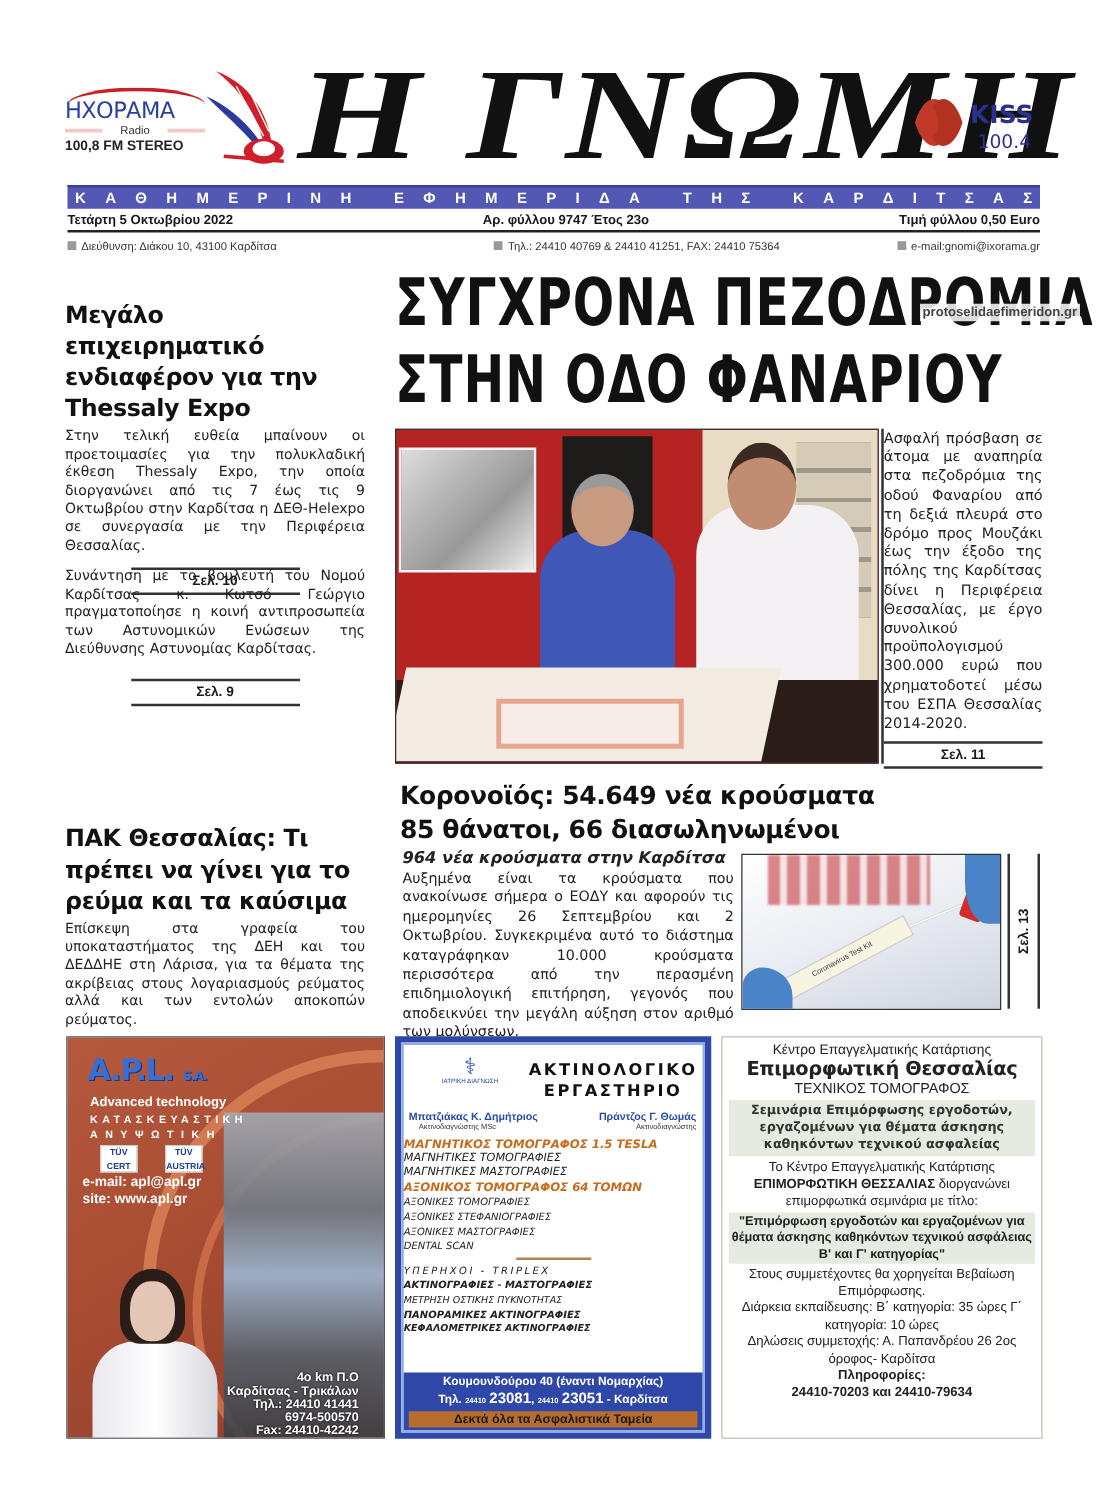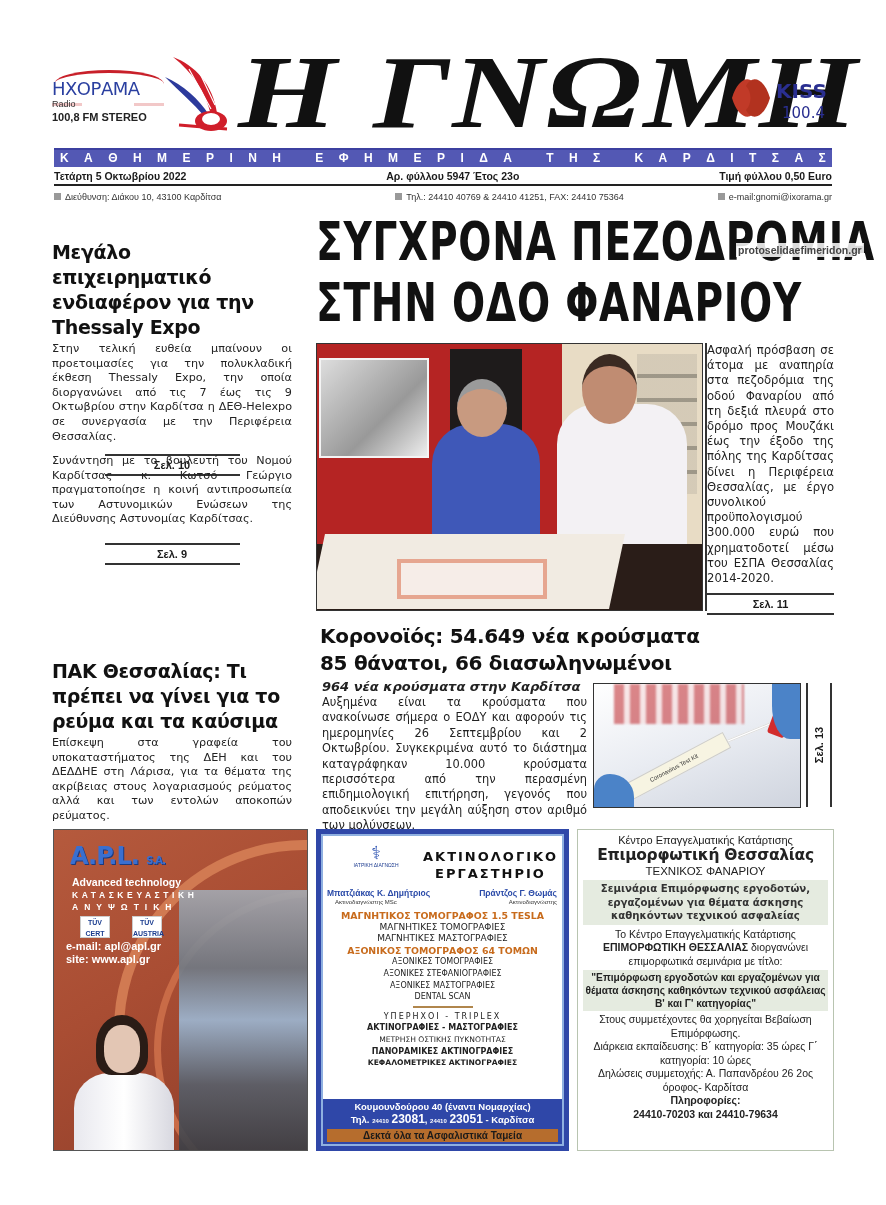--- a/index.html
+++ b/index.html
@@ -3,21 +3,21 @@
 <meta charset="utf-8">
 <style>
   * { box-sizing: border-box; margin: 0; padding: 0; }
   body { width: 886px; height: 1205px; background: #ffffff; font-family: "Liberation Sans", sans-serif; color: #1a1a1a; position: relative; overflow: hidden; }
   .abs { position: absolute; }
 
   
   .logo-ixorama { left: 52px; top: 70px; width: 112px; }
   .ixo-curve { width: 110px; height: 14px; border-top: 3px solid #c8202a; border-radius: 50% 50% 0 0 / 100% 100% 0 0; margin-left: 2px; }
   .ixo-name { font-family: "DejaVu Sans", sans-serif; font-weight: normal; font-size: 18px; color: #2a3fa0; letter-spacing: -0.5px; margin-top: -6px; }
-  .ixo-radio { font-size: 9px; text-align: left; color: #333; background: linear-gradient(#f2c8c8,#f2c8c8) left center/30px 3px no-repeat, linear-gradient(#f2c8c8,#f2c8c8) right center/30px 3px no-repeat; }
+  .ixo-radio { font-size: 9px; text-align: center; color: #333; background: linear-gradient(#f2c8c8,#f2c8c8) left center/30px 3px no-repeat, linear-gradient(#f2c8c8,#f2c8c8) right center/30px 3px no-repeat; }
   .ixo-freq { font-weight: bold; font-size: 11px; color: #222; margin-top: 2px; }
   .quill { left: 165px; top: 55px; width: 70px; height: 80px; }
   .title-main { left: 238px; top: 40px; font-family: "Liberation Serif", serif; font-style: italic; font-weight: bold; font-size: 104px; line-height: 104px; letter-spacing: 2px; color: #111; transform: scaleX(1.22); transform-origin: left top; }
   .kiss { left: 728px; top: 68px; width: 100px; height: 60px; }
   .band { left: 54px; top: 148px; width: 778px; height: 19px; background: #5358b4; border-top: 2px solid #3c40a0; color: #fff; font-weight: bold; font-size: 12px; line-height: 17px; display: flex; justify-content: space-between; padding: 0 6px; }
   .meta-row { left: 54px; top: 170px; width: 778px; height: 16px; font-size: 10.5px; font-weight: bold; display: flex; justify-content: space-between; border-bottom: 2px solid #222; padding-bottom: 2px; }
   .contact-row { left: 54px; top: 192px; width: 778px; font-size: 9px; color: #333; display: flex; justify-content: space-between; }
   .sq { display: inline-block; width: 7px; height: 7px; background: #999; margin-right: 4px; vertical-align: 0; }
 
   
@@ -80,21 +80,21 @@
   .apl-contact { position: absolute; left: 12px; top: 110px; font-weight: bold; font-size: 11px; line-height: 13px; }
   .apl-addr { position: absolute; right: 20px; top: 268px; text-align: right; font-size: 10px; line-height: 10.5px; font-weight: bold; text-shadow: 0 0 2px #000; }
 
   .ad-xray { left: 316px; top: 829px; width: 253px; height: 322px; background: #2f47a8; padding: 5px; }
   .xray-inner { background: #ffffff; width: 100%; height: 100%; border: 2px solid #8fb0e0; position: relative; }
   .xray-logo { position: absolute; left: 8px; top: 8px; width: 90px; height: 36px; font-size: 5px; color: #1c3b8f; text-align: center; }
   .xray-caduceus { font-size: 18px; line-height: 18px; color: #2a50b0; }
   .xray-title { position: absolute; left: 100px; top: 12px; width: 135px; text-align: center; font-family: "DejaVu Sans", sans-serif; font-weight: bold; font-size: 13px; line-height: 17px; letter-spacing: 2px; color: #111; }
   .xray-docs { position: absolute; left: 4px; top: 52px; width: 230px; display: flex; justify-content: space-between; font-weight: bold; font-size: 8.5px; color: #2a4aa8; }
   .xray-docs-sub { position: absolute; left: 12px; top: 63px; width: 222px; display: flex; justify-content: space-between; font-size: 6px; color: #333; }
-  .xray-list { position: absolute; left: 0; width: 100%; text-align: center; font-size: 9px; line-height: 11.6px; color: #222; font-family: "DejaVu Sans", sans-serif; }
+  .xray-list { position: absolute; left: 0; width: 100%; font-size: 9px; line-height: 11.6px; color: #222; font-family: "DejaVu Sans", sans-serif; font-style: italic; }
   .xray-list .hl { color: #c86b1c; font-weight: bold; font-size: 9.4px; }
   .xray-list .bd { font-weight: bold; }
   .xray-sep { width: 60px; height: 2px; background: #b0864c; margin: 3px auto; }
   .xray-foot { position: absolute; left: 0; bottom: 0; width: 100%; background: #2f47a8; color: #fff; text-align: center; font-weight: bold; font-size: 9.5px; line-height: 12px; padding: 2px 0 0; }
   .xray-foot .brown { background: #b66d2d; color: #1a1a1a; margin: 2px 4px 2px; font-size: 10px; line-height: 13px; }
   .xray-foot .big { font-size: 12px; }
   .xray-foot .tiny { font-size: 6px; }
 
   .ad-train { left: 577px; top: 829px; width: 257px; height: 322px; border: 1px solid #b8c4b0; text-align: center; font-family: "Liberation Sans", sans-serif; color: #222; padding-top: 4px; }
   .tr-l1 { font-size: 11px; }
@@ -167,21 +167,21 @@
     <span>Δ</span>
     <span>Ι</span>
     <span>Τ</span>
     <span>Σ</span>
     <span>Α</span>
     <span>Σ</span>
   </div>
 
 <div class="abs meta-row">
   <span>Τετάρτη 5 Οκτωβρίου 2022</span>
-  <span>Αρ. φύλλου 5947 Έτος 23ο</span>
+  <span>Αρ. φύλλου 9747 Έτος 23ο</span>
   <span>Τιμή φύλλου 0,50 Euro</span>
 </div>
 
 <div class="abs contact-row">
   <span><span class="sq"></span><span>Διεύθυνση: Διάκου 10, 43100 Καρδίτσα</span></span>
   <span style="margin-left:80px;"><span class="sq"></span><span>Τηλ.: 24410 40769 &amp; 24410 41251, FAX: 24410 75364</span></span>
   <span><span class="sq"></span><span>e-mail:gnomi@ixorama.gr</span></span>
 </div>
 
 <div class="abs left-article" style="top:208px;">
@@ -253,20 +253,27 @@
   </div>
   <div class="apl-logo"><span>A.P.L.</span> <small>S.A.</small></div>
   <div class="apl-adv">Advanced technology</div>
   <div class="apl-l1">ΚΑΤΑΣΚΕΥΑΣΤΙΚΗ</div>
   <div class="apl-l2">ΑΝΥΨΩΤΙΚΗ</div>
   <div class="apl-badge" style="left:26px;">TÜV CERT</div>
   <div class="apl-badge" style="left:78px;">TÜV AUSTRIA</div>
   <div class="apl-contact">
     <div>e-mail: apl@apl.gr</div>
     <div>site: www.apl.gr</div>
+  </div>
+  <div class="apl-addr">
+    <div>4ο km Π.Ο</div>
+    <div>Καρδίτσας - Τρικάλων</div>
+    <div>Τηλ.: 24410 41441</div>
+    <div>6974-500570</div>
+    <div>Fax: 24410-42242</div>
   </div>
 </div>
 
 <div class="abs ad-xray">
   <div class="xray-inner">
     <div class="xray-logo">
       <div class="xray-caduceus">⚕</div>
       <div>ΙΑΤΡΙΚΗ ΔΙΑΓΝΩΣΗ</div>
     </div>
     <div class="xray-title">
@@ -301,21 +308,21 @@
       <div>Κουμουνδούρου 40 (έναντι Νομαρχίας)</div>
       <div><span>Τηλ.</span> <span class="tiny">24410</span> <span class="big">23081</span>, <span class="tiny">24410</span> <span class="big">23051</span> <span>- Καρδίτσα</span></div>
       <div class="brown">Δεκτά όλα τα Ασφαλιστικά Ταμεία</div>
     </div>
   </div>
 </div>
 
 <div class="abs ad-train">
   <div class="tr-l1">Κέντρο Επαγγελματικής Κατάρτισης</div>
   <div class="tr-l2">Επιμορφωτική Θεσσαλίας</div>
-  <div class="tr-l3">ΤΕΧΝΙΚΟΣ ΦΑΝΑΡΙΟΥ</div>
+  <div class="tr-l3">ΤΕΧΝΙΚΟΣ ΤΟΜΟΓΡΑΦΟΣ</div>
   <div class="tr-box">Σεμινάρια Επιμόρφωσης εργοδοτών, εργαζομένων για θέματα άσκησης καθηκόντων τεχνικού ασφαλείας</div>
   <div class="tr-body">
     <span>Το Κέντρο Επαγγελματικής Κατάρτισης</span><br>
     <b>ΕΠΙΜΟΡΦΩΤΙΚΗ ΘΕΣΣΑΛΙΑΣ</b> <span>διοργανώνει επιμορφωτικά σεμινάρια με τίτλο:</span>
   </div>
   <div class="tr-box2">"Επιμόρφωση εργοδοτών και εργαζομένων για θέματα άσκησης καθηκόντων τεχνικού ασφάλειας Β' και Γ' κατηγορίας"</div>
   <div class="tr-body">
     <div>Στους συμμετέχοντες θα χορηγείται Βεβαίωση Επιμόρφωσης.</div>
     <div>Διάρκεια εκπαίδευσης: Β΄ κατηγορία: 35 ώρες Γ΄ κατηγορία: 10 ώρες</div>
     <div>Δηλώσεις συμμετοχής: Α. Παπανδρέου 26 2ος όροφος- Καρδίτσα</div>

